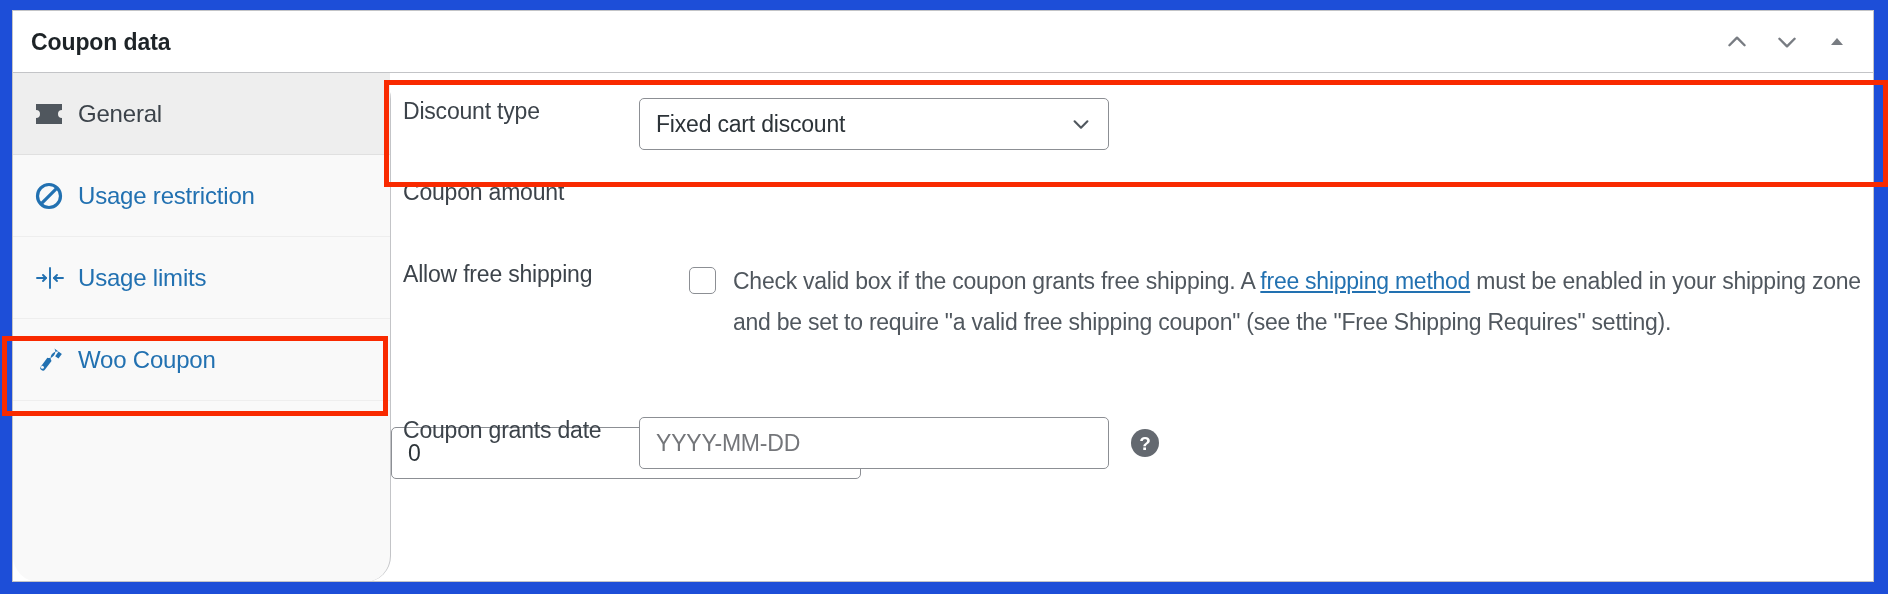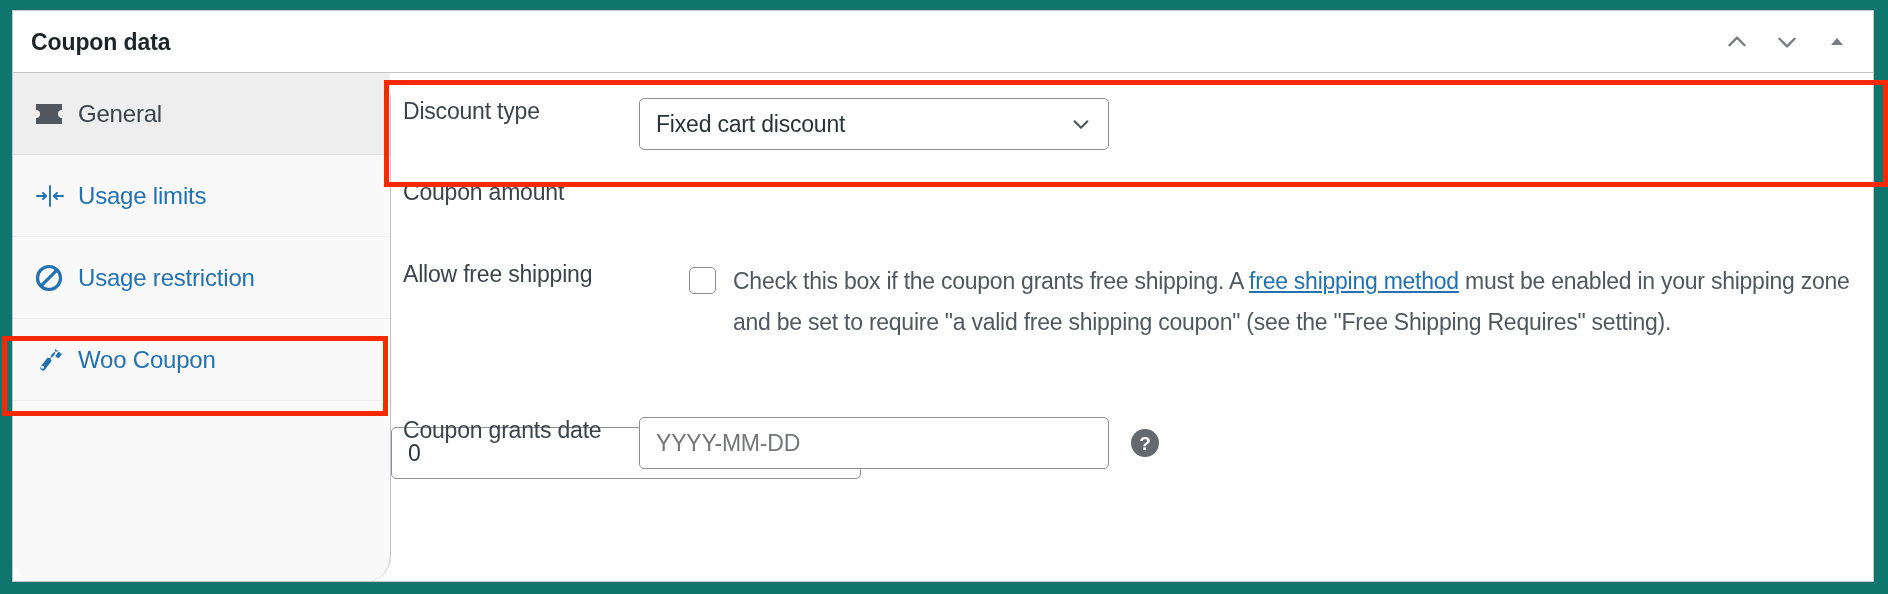--- a/index.html
+++ b/index.html
@@ -6,21 +6,21 @@
     margin: 0;
     padding: 0;
     background: #ebebec;
     font-family: "Liberation Sans", sans-serif;
   }
   #root {
     position: relative;
     width: 1888px;
     height: 594px;
     overflow: hidden;
-    background: #0f766e;
+    background: #1d4ed8;
     text-decoration: underline;
   }
 
   
   .panel {
     position: absolute;
     left: 12px;
     top: 10px;
     width: 1862px;
     height: 572px;
@@ -273,39 +273,39 @@
           <span class="side-icon">
             <svg width="28" height="22" viewBox="0 0 28 22">
               <path d="M1,1 H27 V7 a4,4 0 0 0 0,8 V21 H1 V15 a4,4 0 0 0 0,-8 Z" fill="#50575e"></path>
             </svg>
           </span>
           <span class="side-label">General</span>
         </div>
 
         <div class="side-item">
           <span class="side-icon">
+            <svg width="28" height="28" viewBox="0 0 28 28">
+              <circle cx="14" cy="14" r="11.5" fill="none" stroke="#2271b1" stroke-width="3.2"></circle>
+              <line x1="6.6" y1="21.4" x2="21.4" y2="6.6" stroke="#2271b1" stroke-width="3.2"></line>
+            </svg>
+          </span>
+          <span class="side-label">Usage restriction</span>
+        </div>
+
+        <div class="side-item">
+          <span class="side-icon">
             <svg width="30" height="26" viewBox="0 0 30 26" stroke="#2271b1" stroke-width="1.9" fill="none" stroke-linecap="round" stroke-linejoin="round">
               <line x1="15" y1="3" x2="15" y2="23"></line>
               <line x1="2" y1="13" x2="11" y2="13"></line>
               <polyline points="8,10 11,13 8,16"></polyline>
               <line x1="28" y1="13" x2="19" y2="13"></line>
               <polyline points="22,10 19,13 22,16"></polyline>
             </svg>
           </span>
           <span class="side-label">Usage limits</span>
-        </div>
-
-        <div class="side-item">
-          <span class="side-icon">
-            <svg width="28" height="28" viewBox="0 0 28 28">
-              <circle cx="14" cy="14" r="11.5" fill="none" stroke="#2271b1" stroke-width="3.2"></circle>
-              <line x1="6.6" y1="21.4" x2="21.4" y2="6.6" stroke="#2271b1" stroke-width="3.2"></line>
-            </svg>
-          </span>
-          <span class="side-label">Usage restriction</span>
         </div>
 
         <div class="side-item">
           <span class="side-icon">
             <svg width="28" height="28" viewBox="0 0 28 28">
               <path d="M22.8 4.6a6.4 6.4 0 0 1-8.3 8.3L6.9 20.5a2.6 2.6 0 1 0 3.7 3.7l7.6-7.6a6.4 6.4 0 0 1 8.3-8.3l-4 4 2.9 2.9 4-4z" transform="translate(-2,-1) rotate(-8 14 14)" fill="#2271b1"></path>
               <circle cx="7.4" cy="21.2" r="1.5" fill="#f9f9f9"></circle>
             </svg>
           </span>
           <span class="side-label">Woo Coupon</span>
@@ -335,21 +335,21 @@
               <span>0</span>
             </div>
             <div class="help-icon">?</div>
           </div>
         </div>
 
         <div class="form-row" style="top:188px;justify-content:space-between;">
           <div class="row-label">Allow free shipping</div>
           <div class="field-wrap">
             <div class="check-box"></div>
-            <div class="check-desc"><span>Check this box if the coupon grants free shipping. A </span><a href="#">free shipping method</a><span> must be enabled in your shipping zone and be set to require "a valid free shipping coupon" (see the "Free Shipping Requires" setting).</span></div>
+            <div class="check-desc"><span>Check valid box if the coupon grants free shipping. A </span><a href="#">free shipping method</a><span> must be enabled in your shipping zone and be set to require "a valid free shipping coupon" (see the "Free Shipping Requires" setting).</span></div>
           </div>
         </div>
 
         <div class="form-row" style="top:344px;">
           <div class="row-label">Coupon grants date</div>
           <div class="field-wrap">
             <div class="txt-input placeholder">
               <span>YYYY-MM-DD</span>
             </div>
             <div class="help-icon">?</div>

